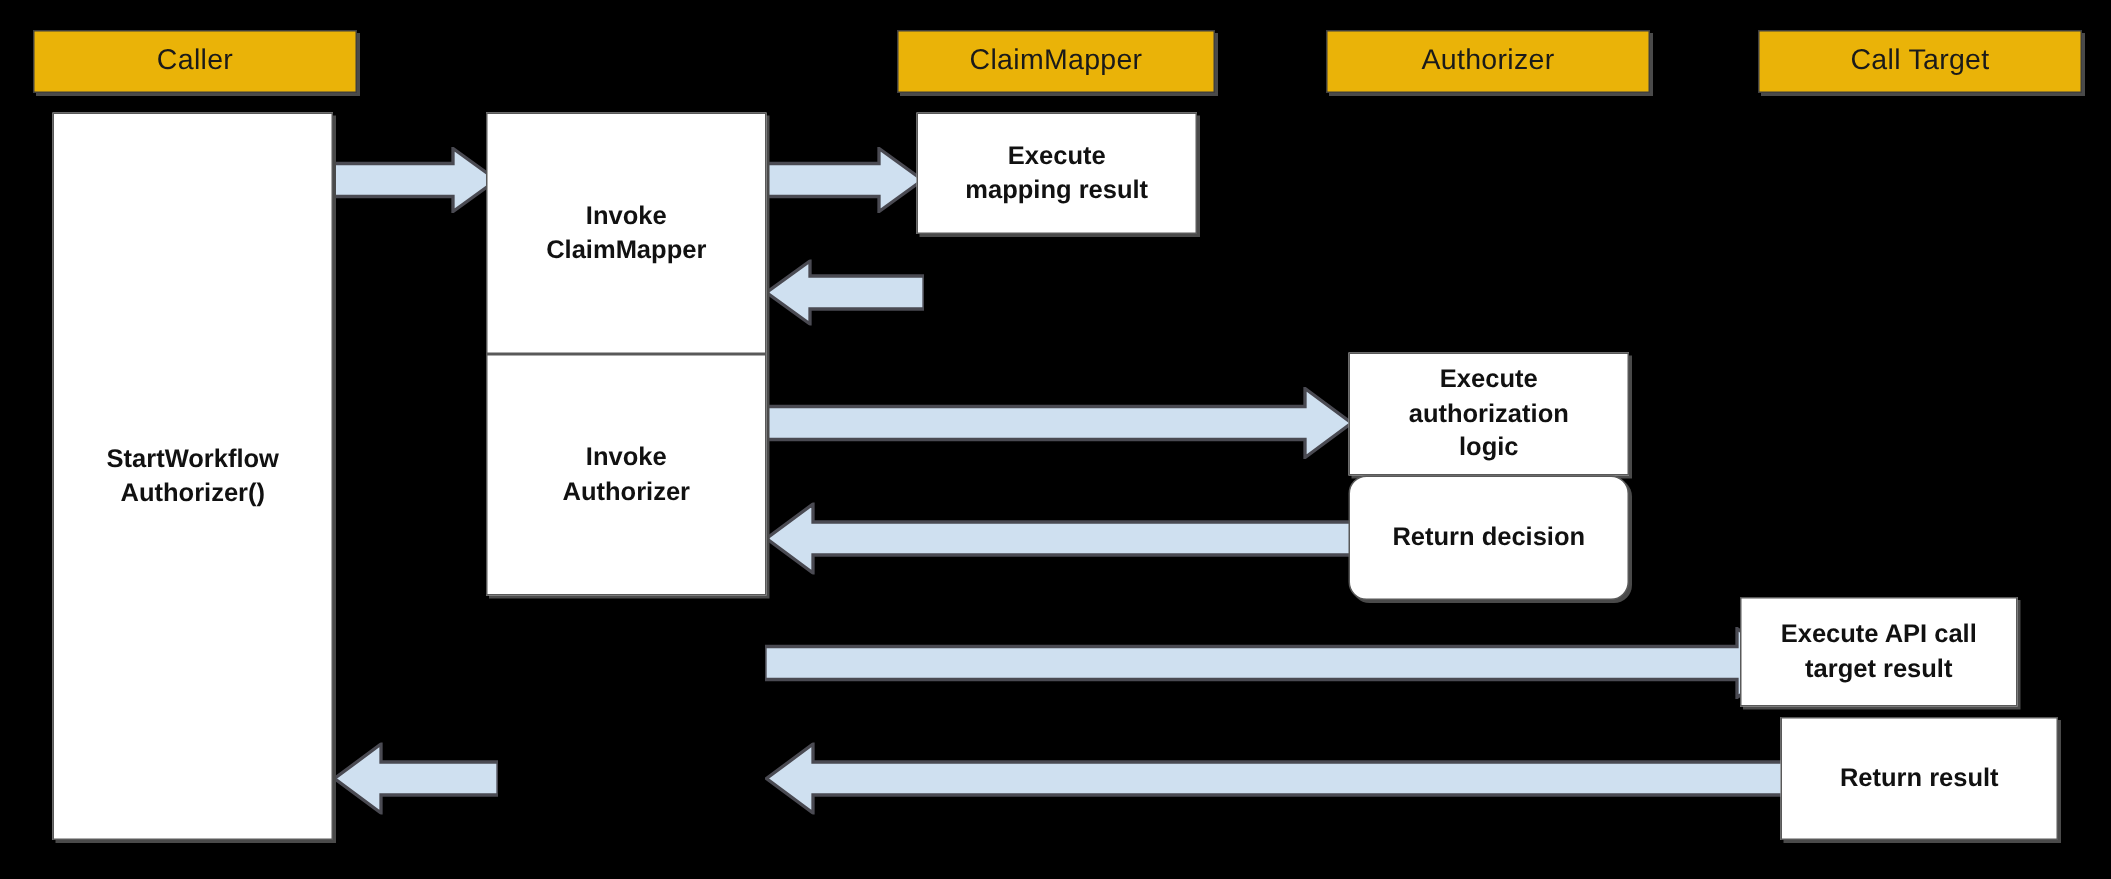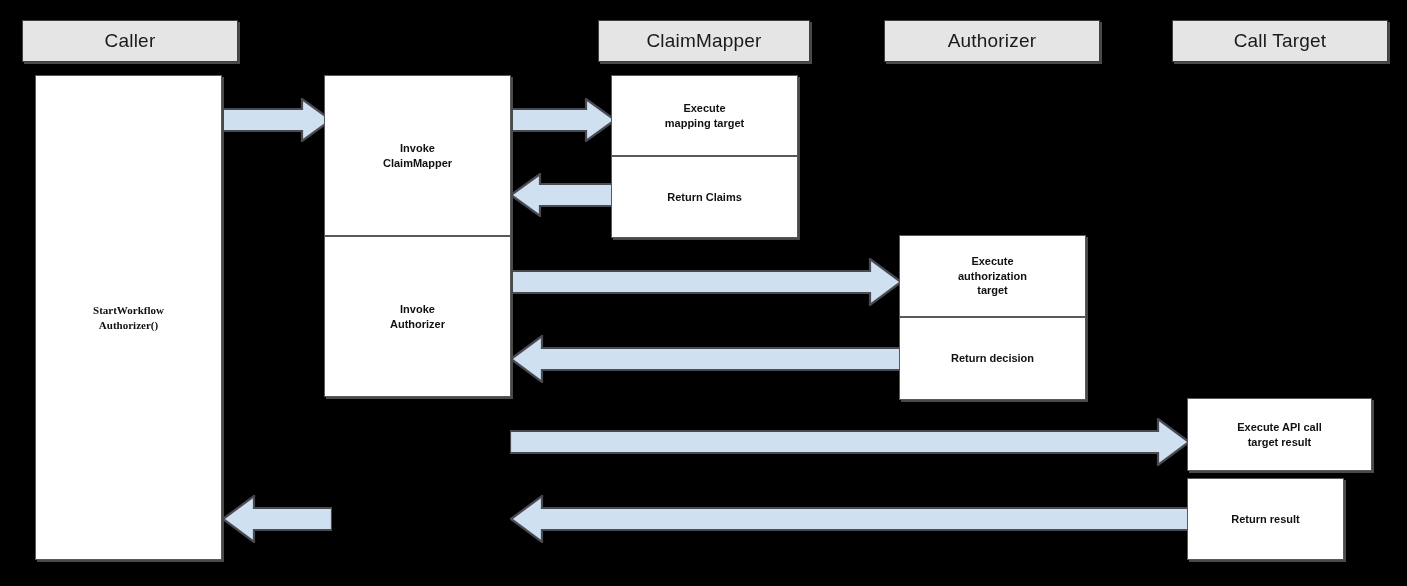--- a/index.html
+++ b/index.html
@@ -12,21 +12,21 @@
     width: 1407px;
     height: 586px;
     background: #000000;
     overflow: hidden;
     font-family: "Liberation Sans", sans-serif;
   }
 
   
   .header-box {
     position: absolute;
-    background: #e5e5e5;
+    background: #eab308;
     border: 1px solid #3f3f3f;
     box-shadow: 2px 2px 0 0 #4a4a4a;
     box-sizing: border-box;
     display: flex;
     align-items: center;
     justify-content: center;
     color: #1a1a1a;
     font-size: 19px;
     font-weight: 400;
     letter-spacing: 0.2px;
@@ -36,21 +36,21 @@
   .act-box {
     position: absolute;
     background: #ffffff;
     border: 1px solid #595959;
     box-sizing: border-box;
     display: flex;
     align-items: center;
     justify-content: center;
     text-align: center;
     color: #111111;
-    font-size: 11px;
+    font-size: 17px;
     font-weight: bold;
     line-height: 1.32;
     padding: 0 4px;
   }
   .act-box.shadowed {
     box-shadow: 2px 2px 0 0 #4a4a4a;
   }
   .act-box .txt { display: block; }
 
   
@@ -122,21 +122,21 @@
       <polygon points="680,13 32,13 32,1 1,24 32,47 32,35 680,35" fill="#CFE0F0" stroke="#4A4A52" stroke-width="2.2" stroke-linejoin="miter"></polygon>
     </svg>
   </div>
 
   <div class="arrow" style="left:222px; top:495px; width:110px; height:48px;">
     <svg width="110" height="48" viewBox="0 0 110 48" preserveAspectRatio="none">
       <polygon points="110,13 32,13 32,1 1,24 32,47 32,35 110,35" fill="#CFE0F0" stroke="#4A4A52" stroke-width="2.2" stroke-linejoin="miter"></polygon>
     </svg>
   </div>
 
-  <div class="act-box shadowed" style="left:35px; top:75px; width:187px; height:485px;font-family:Liberation Serif, serif;">
+  <div class="act-box shadowed" style="left:35px; top:75px; width:187px; height:485px;">
     <div>
       <span class="txt">StartWorkflow</span>
       <span class="txt">Authorizer()</span>
     </div>
   </div>
 
   <div class="act-box shadowed" style="left:324px; top:75px; width:187px; height:161px;">
     <div>
       <span class="txt">Invoke</span>
       <span class="txt">ClaimMapper</span>
@@ -147,50 +147,45 @@
     <div>
       <span class="txt">Invoke</span>
       <span class="txt">Authorizer</span>
     </div>
   </div>
 
 
   <div class="act-box shadowed" style="left:611px; top:75px; width:187px; height:81px;">
     <div>
       <span class="txt">Execute</span>
-      <span class="txt">mapping target</span>
+      <span class="txt">mapping result</span>
     </div>
   </div>
 
-  <div class="act-box shadowed" style="left:611px; top:156px; width:187px; height:82px;">
-    <div>
-      <span class="txt">Return Claims</span>
-    </div>
-  </div>
 
   <div class="act-box shadowed" style="left:899px; top:235px; width:187px; height:82px;">
     <div>
       <span class="txt">Execute</span>
       <span class="txt">authorization</span>
-      <span class="txt">target</span>
+      <span class="txt">logic</span>
     </div>
   </div>
 
-  <div class="act-box shadowed" style="left:899px; top:317px; width:187px; height:83px;">
+  <div class="act-box shadowed" style="left:899px; top:317px; width:187px; height:83px;border-radius:12px;">
     <div>
       <span class="txt">Return decision</span>
     </div>
   </div>
 
-  <div class="act-box shadowed" style="left:1187px; top:398px; width:185px; height:73px;">
+  <div class="act-box shadowed" style="left:1160px; top:398px; width:185px; height:73px;">
     <div>
       <span class="txt">Execute API call</span>
       <span class="txt">target result</span>
     </div>
   </div>
 
-  <div class="act-box shadowed" style="left:1187px; top:478px; width:157px; height:82px;">
+  <div class="act-box shadowed" style="left:1187px; top:478px; width:185px; height:82px;">
     <div>
       <span class="txt">Return result</span>
     </div>
   </div>
 
 </div>
 
 </body></html>

